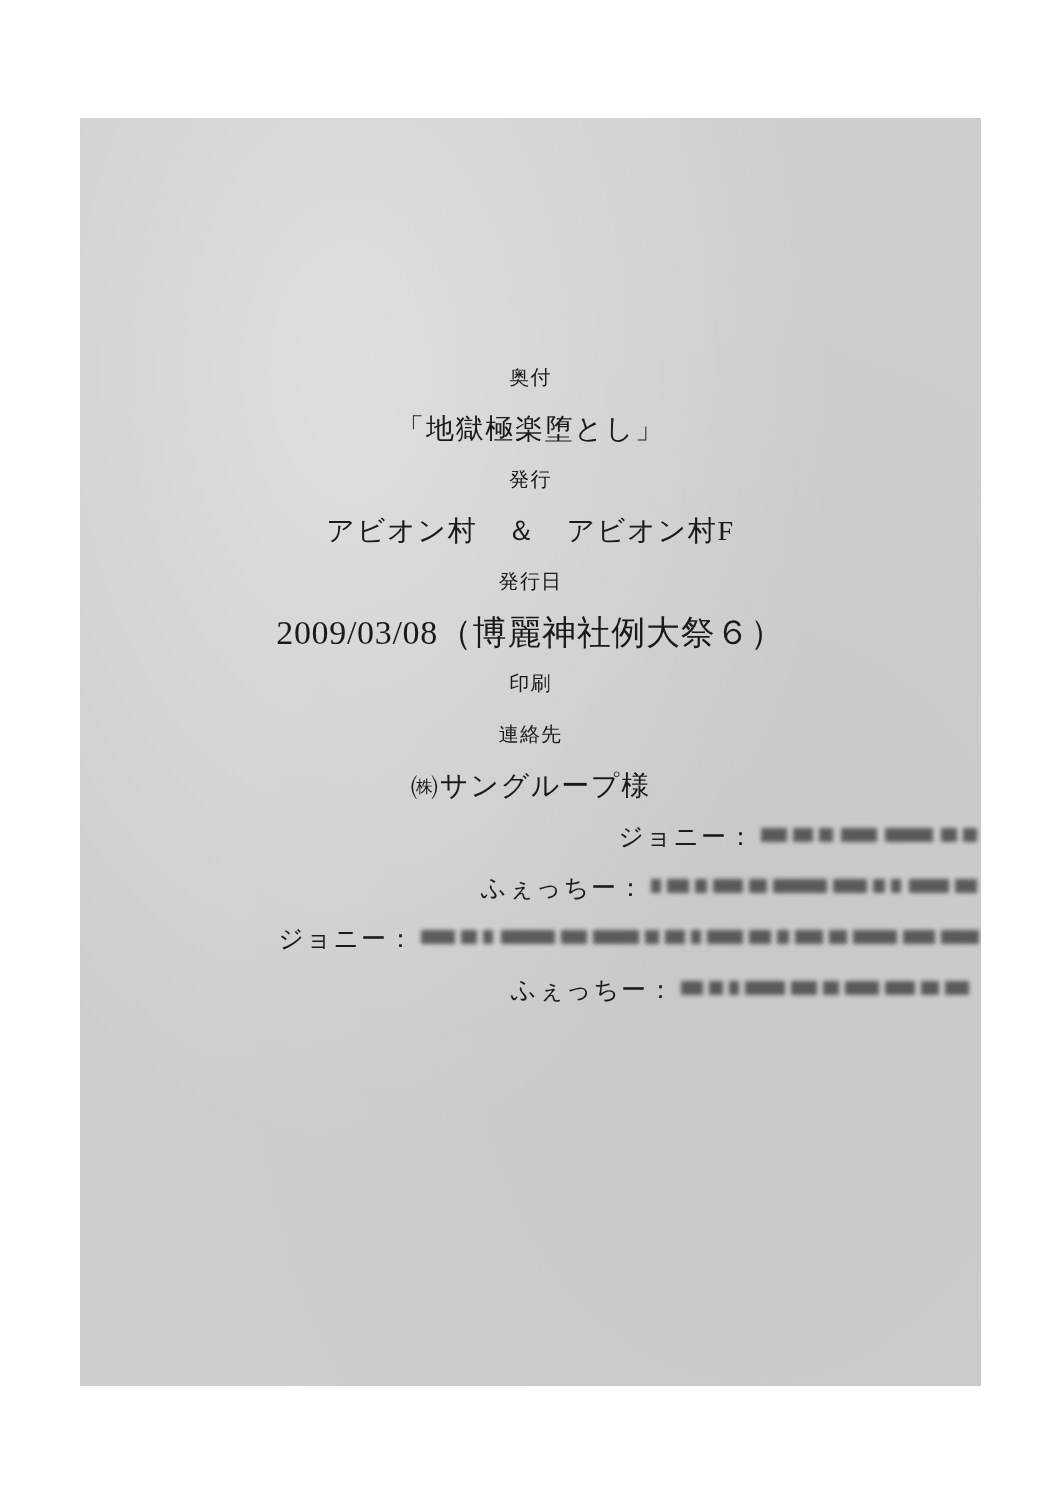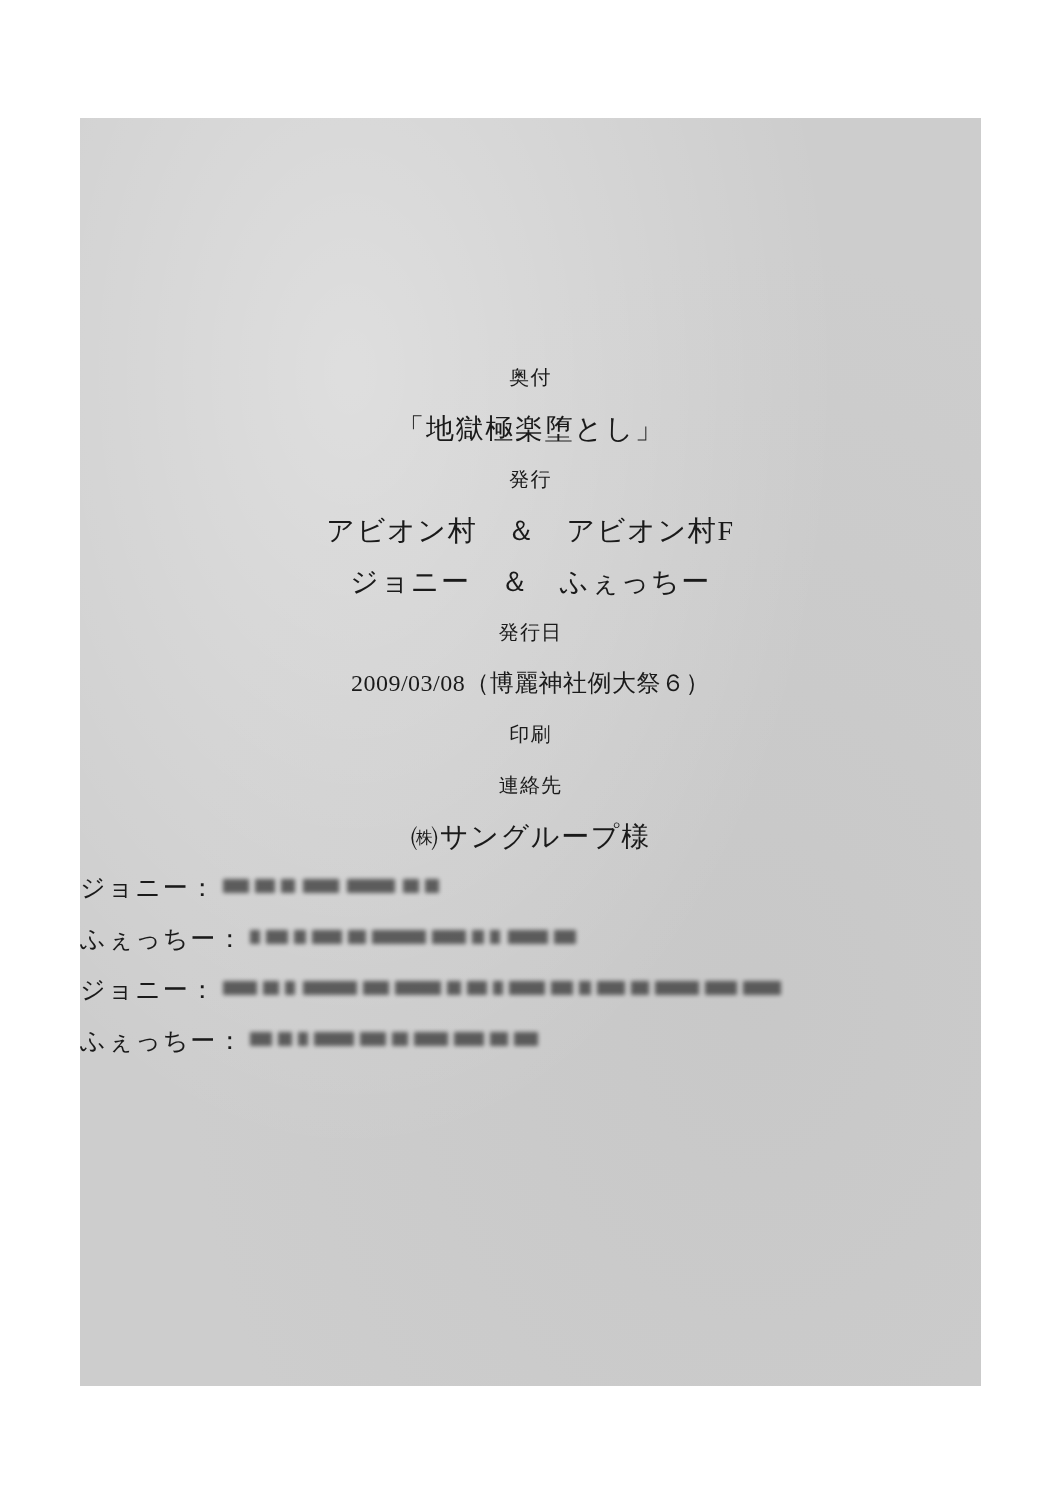--- a/index.html
+++ b/index.html
@@ -39,31 +39,31 @@
     letter-spacing: 0.06em;
     white-space: nowrap;
   }
   .line.big {
     font-size: 28px;
   }
   .line.heading {
     font-size: 20px;
   }
   .line.date {
-    font-size: 24px;
+    font-size: 34px;
     letter-spacing: 0.02em;
   }
   .line.hp {
     font-size: 27px;
     letter-spacing: 0.5em;
   }
   .contact-row {
     display: flex;
     align-items: center;
-    justify-content: flex-start;
+    justify-content: flex-end;
     line-height: 51px;
   }
   .contact-label {
     font-size: 25px;
     letter-spacing: 0.08em;
     white-space: nowrap;
   }
   
   .redacted {
     display: inline-block;
@@ -88,21 +88,20 @@
 </head>
 <body>
 
 <div class="page">
   <div class="colophon">
 
     <div class="line heading">奥付</div>
     <div class="line big">「地獄極楽堕とし」</div>
     <div class="line heading">発行</div>
     <div class="line big">アビオン村　＆　アビオン村F</div>
-    <div class="line big">ジョニー　＆　ふぇっちー</div>
     <div class="line heading">発行日</div>
     <div class="line date">2009/03/08（博麗神社例大祭６）</div>
     <div class="line heading">印刷</div>
     <div class="line heading">連絡先</div>
     <div class="line big">㈱サングループ様</div>
 
     <div class="contact-row">
       <span class="contact-label">ジョニー：</span>
       <span class="redacted r1">
         <span style="left:0px;width:26px"></span>

